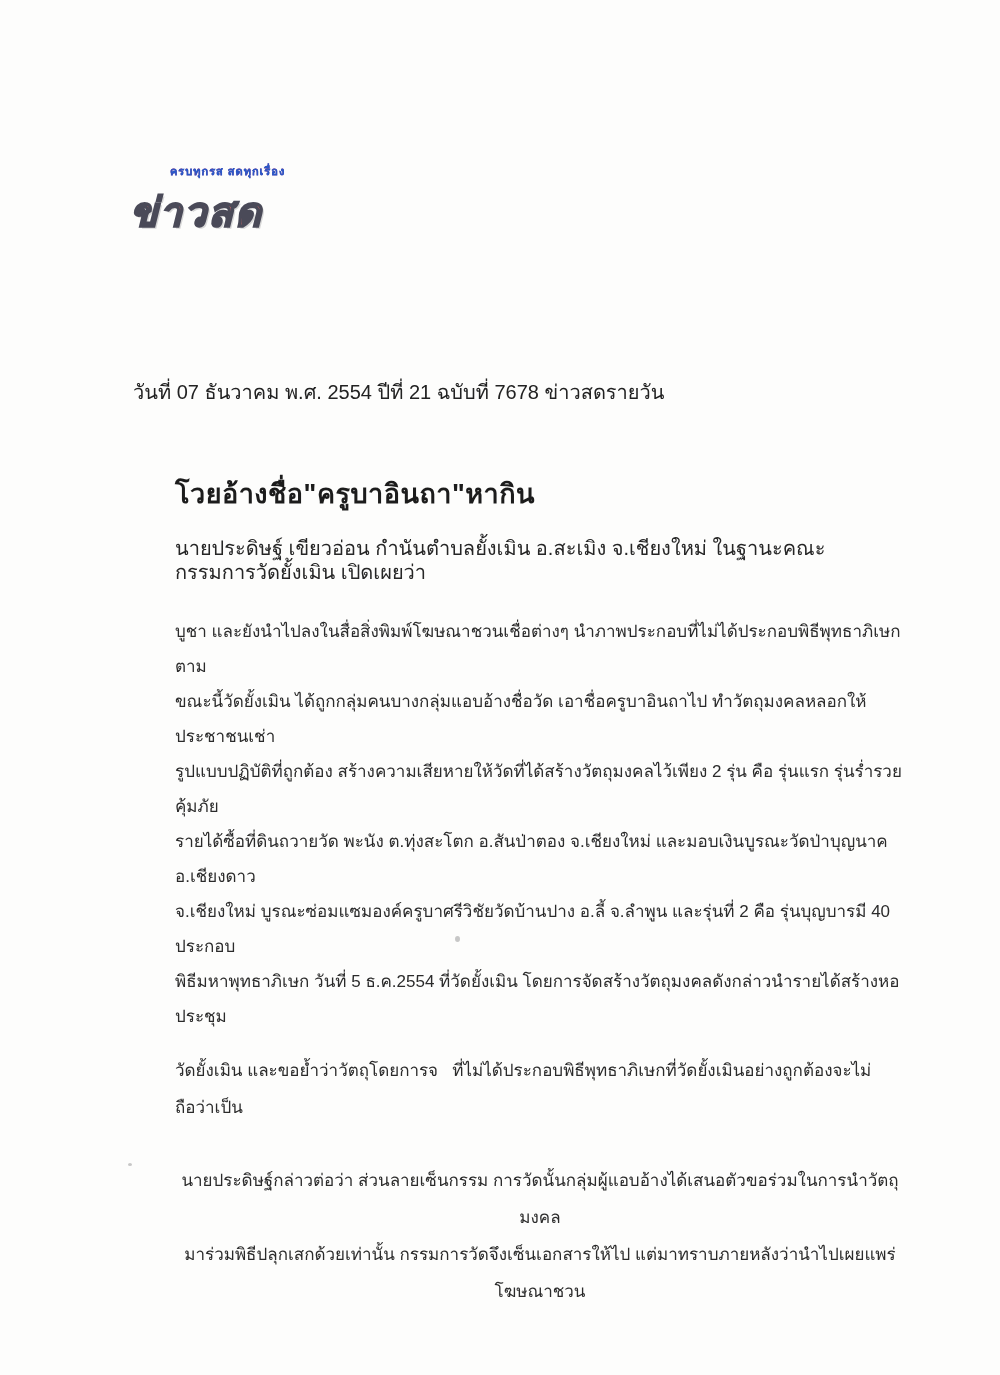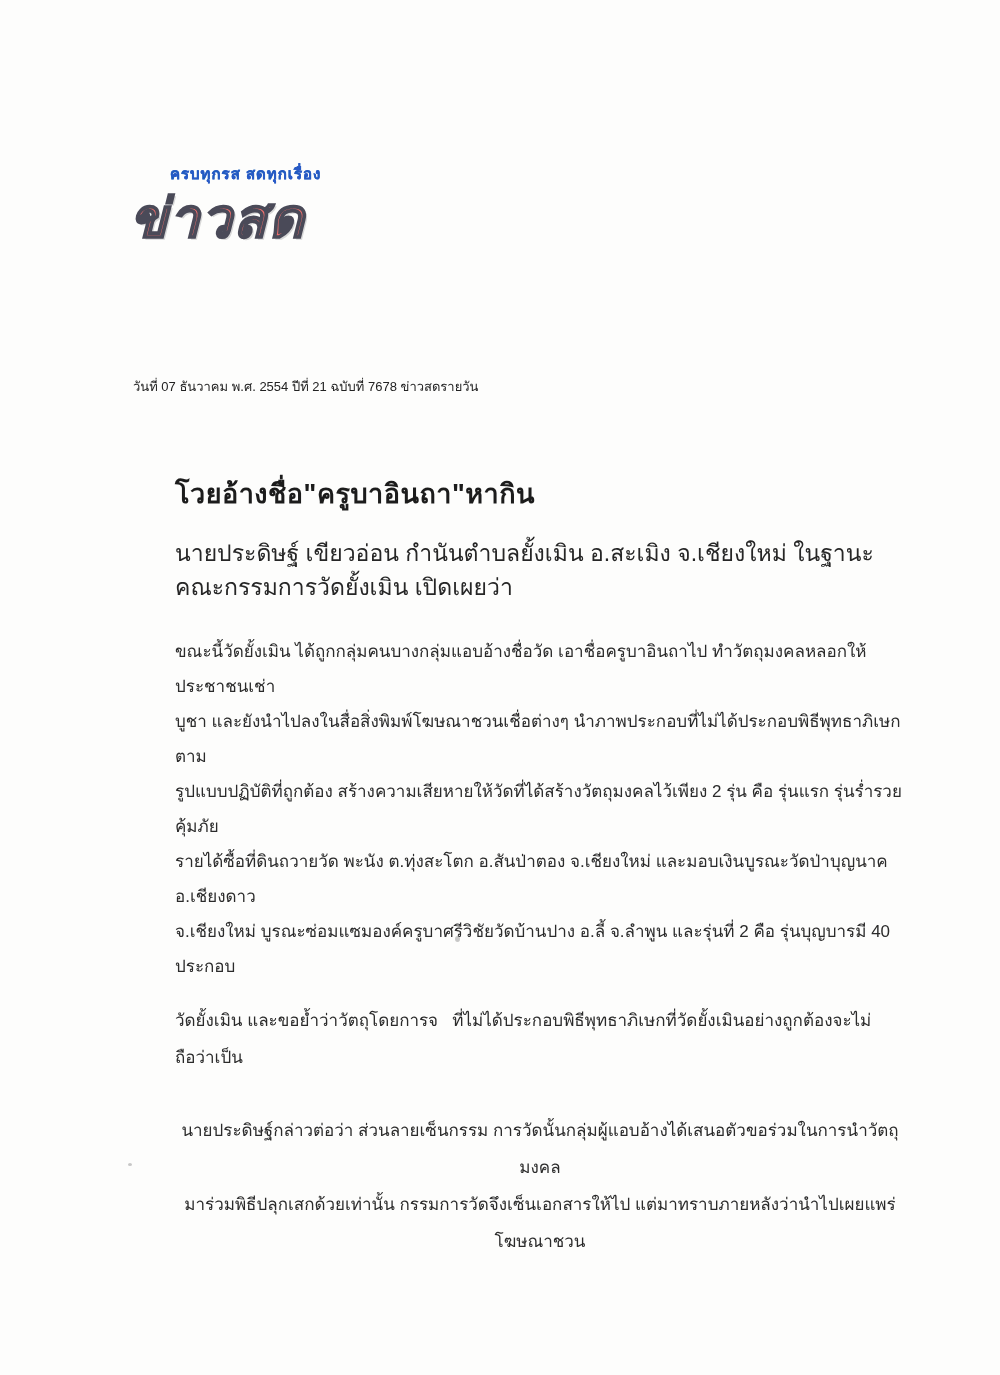--- a/index.html
+++ b/index.html
@@ -9,53 +9,53 @@
     background:#fdfdfc;
     font-family:"Liberation Sans","DejaVu Sans",sans-serif;
     color:#2b2b2b;
     overflow:hidden;
   }
   
   .masthead{position:absolute;top:162px;left:130px;width:260px;}
   .logo-tagline{
     display:block;
     margin-left:40px;
-    font-size:15px;
+    font-size:11px;
     font-weight:bold;
-    color:#0369a1;
+    color:#be185d;
     letter-spacing:1px;
     -webkit-text-stroke:0.4px #2a59c8;
   }
   .logo-name{
     display:block;
     margin-top:-4px;
-    font-size:54px;
+    font-size:40px;
     line-height:72px;
     font-weight:bold;
     font-style:italic;
     color:#f0706e;
     -webkit-text-stroke:2px #4a4a58;
     text-shadow:2px 2px 0 #d8d8d8;
     letter-spacing:2px;
   }
   
   .dateline{
     position:absolute;top:376px;left:133px;
-    font-size:13px;color:#222;
+    font-size:20px;color:#222;
     white-space:pre-wrap;
   }
   
   .article{position:absolute;left:175px;top:478px;width:730px;}
   .headline{
     font-size:27px;font-weight:bold;color:#1c1c1c;
     margin:0 0 26px 0;line-height:32px;letter-spacing:0.5px;
     white-space:pre-wrap;
   }
   .byline{
-    font-size:23px;color:#262626;line-height:34px;
+    font-size:20px;color:#262626;line-height:24px;
     margin:0 0 30px 0;white-space:pre-wrap;
   }
   .para{margin:0;}
   .para .line{
     display:block;font-size:17px;color:#2b2b2b;
     white-space:pre-wrap;
   }
   .para-1 .line{line-height:35px;}
   .para-2 .line{line-height:37px;}
   .para-3 .line{line-height:37px;text-align:center;}
@@ -78,25 +78,26 @@
   </div>
 
   <div class="dateline">วันที่ 07 ธันวาคม พ.ศ. 2554 ปีที่ 21 ฉบับที่ 7678 ข่าวสดรายวัน</div>
 
   <div class="article">
     <h1 class="headline">โวยอ้างชื่อ"ครูบาอินถา"หากิน</h1>
 
     <p class="byline">นายประดิษฐ์ เขียวอ่อน กำนันตำบลยั้งเมิน อ.สะเมิง จ.เชียงใหม่ ในฐานะคณะกรรมการวัดยั้งเมิน เปิดเผยว่า</p>
 
     <div class="para para-1">
+      <span class="line">บูชา และยังนำไปลงในสื่อสิ่งพิมพ์โฆษณาชวนเชื่อต่างๆ นำภาพประกอบที่ไม่ได้ประกอบพิธีพุทธาภิเษกตาม</span>
       <span class="line">ขณะนี้วัดยั้งเมิน ได้ถูกกลุ่มคนบางกลุ่มแอบอ้างชื่อวัด เอาชื่อครูบาอินถาไป ทำวัตถุมงคลหลอกให้ประชาชนเช่า</span>
-      <span class="line">บูชา และยังนำไปลงในสื่อสิ่งพิมพ์โฆษณาชวนเชื่อต่างๆ นำภาพประกอบที่ไม่ได้ประกอบพิธีพุทธาภิเษกตาม</span>
       <span class="line">รูปแบบปฏิบัติที่ถูกต้อง สร้างความเสียหายให้วัดที่ได้สร้างวัตถุมงคลไว้เพียง 2 รุ่น คือ รุ่นแรก รุ่นร่ำรวยคุ้มภัย</span>
       <span class="line">รายได้ซื้อที่ดินถวายวัด พะนัง ต.ทุ่งสะโตก อ.สันป่าตอง จ.เชียงใหม่ และมอบเงินบูรณะวัดป่าบุญนาค อ.เชียงดาว</span>
       <span class="line">จ.เชียงใหม่ บูรณะซ่อมแซมองค์ครูบาศรีวิชัยวัดบ้านปาง อ.ลี้ จ.ลำพูน และรุ่นที่ 2 คือ รุ่นบุญบารมี 40 ประกอบ</span>
+      <span class="line">พิธีมหาพุทธาภิเษก วันที่ 5 ธ.ค.2554 ที่วัดยั้งเมิน โดยการจัดสร้างวัตถุมงคลดังกล่าวนำรายได้สร้างหอประชุม</span>
     </div>
 
     <div class="para para-2">
       <span class="line">วัดยั้งเมิน และขอย้ำว่าวัตถุโดยการจ   ที่ไม่ได้ประกอบพิธีพุทธาภิเษกที่วัดยั้งเมินอย่างถูกต้องจะไม่ถือว่าเป็น</span>
     </div>
 
     <div class="para para-3">
       <span class="line">นายประดิษฐ์กล่าวต่อว่า ส่วนลายเซ็นกรรม การวัดนั้นกลุ่มผู้แอบอ้างได้เสนอตัวขอร่วมในการนำวัตถุมงคล</span>
       <span class="line">มาร่วมพิธีปลุกเสกด้วยเท่านั้น กรรมการวัดจึงเซ็นเอกสารให้ไป แต่มาทราบภายหลังว่านำไปเผยแพร่โฆษณาชวน</span>
 

